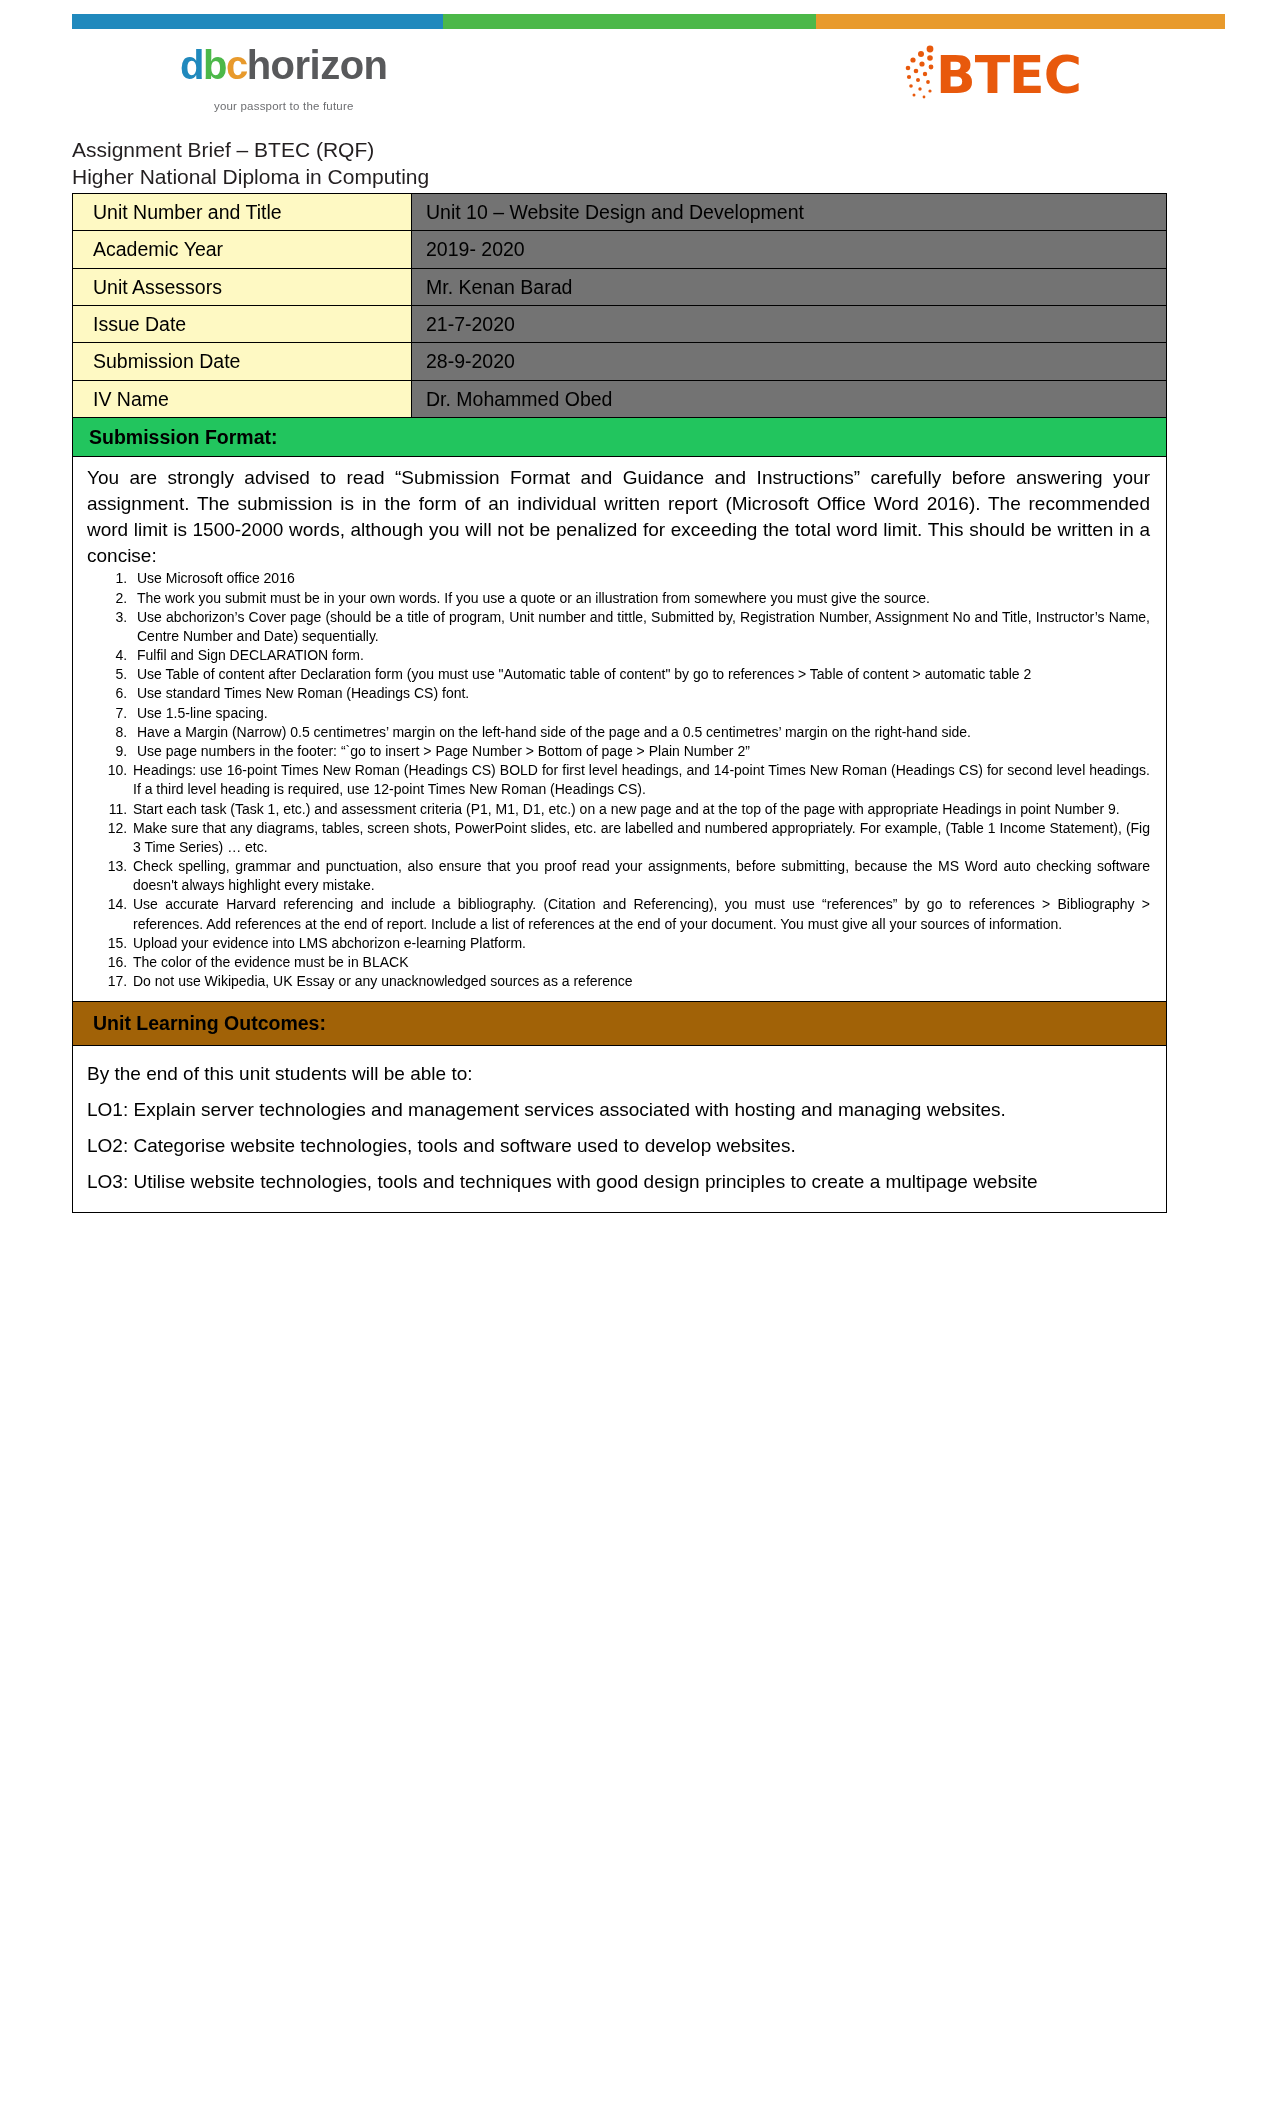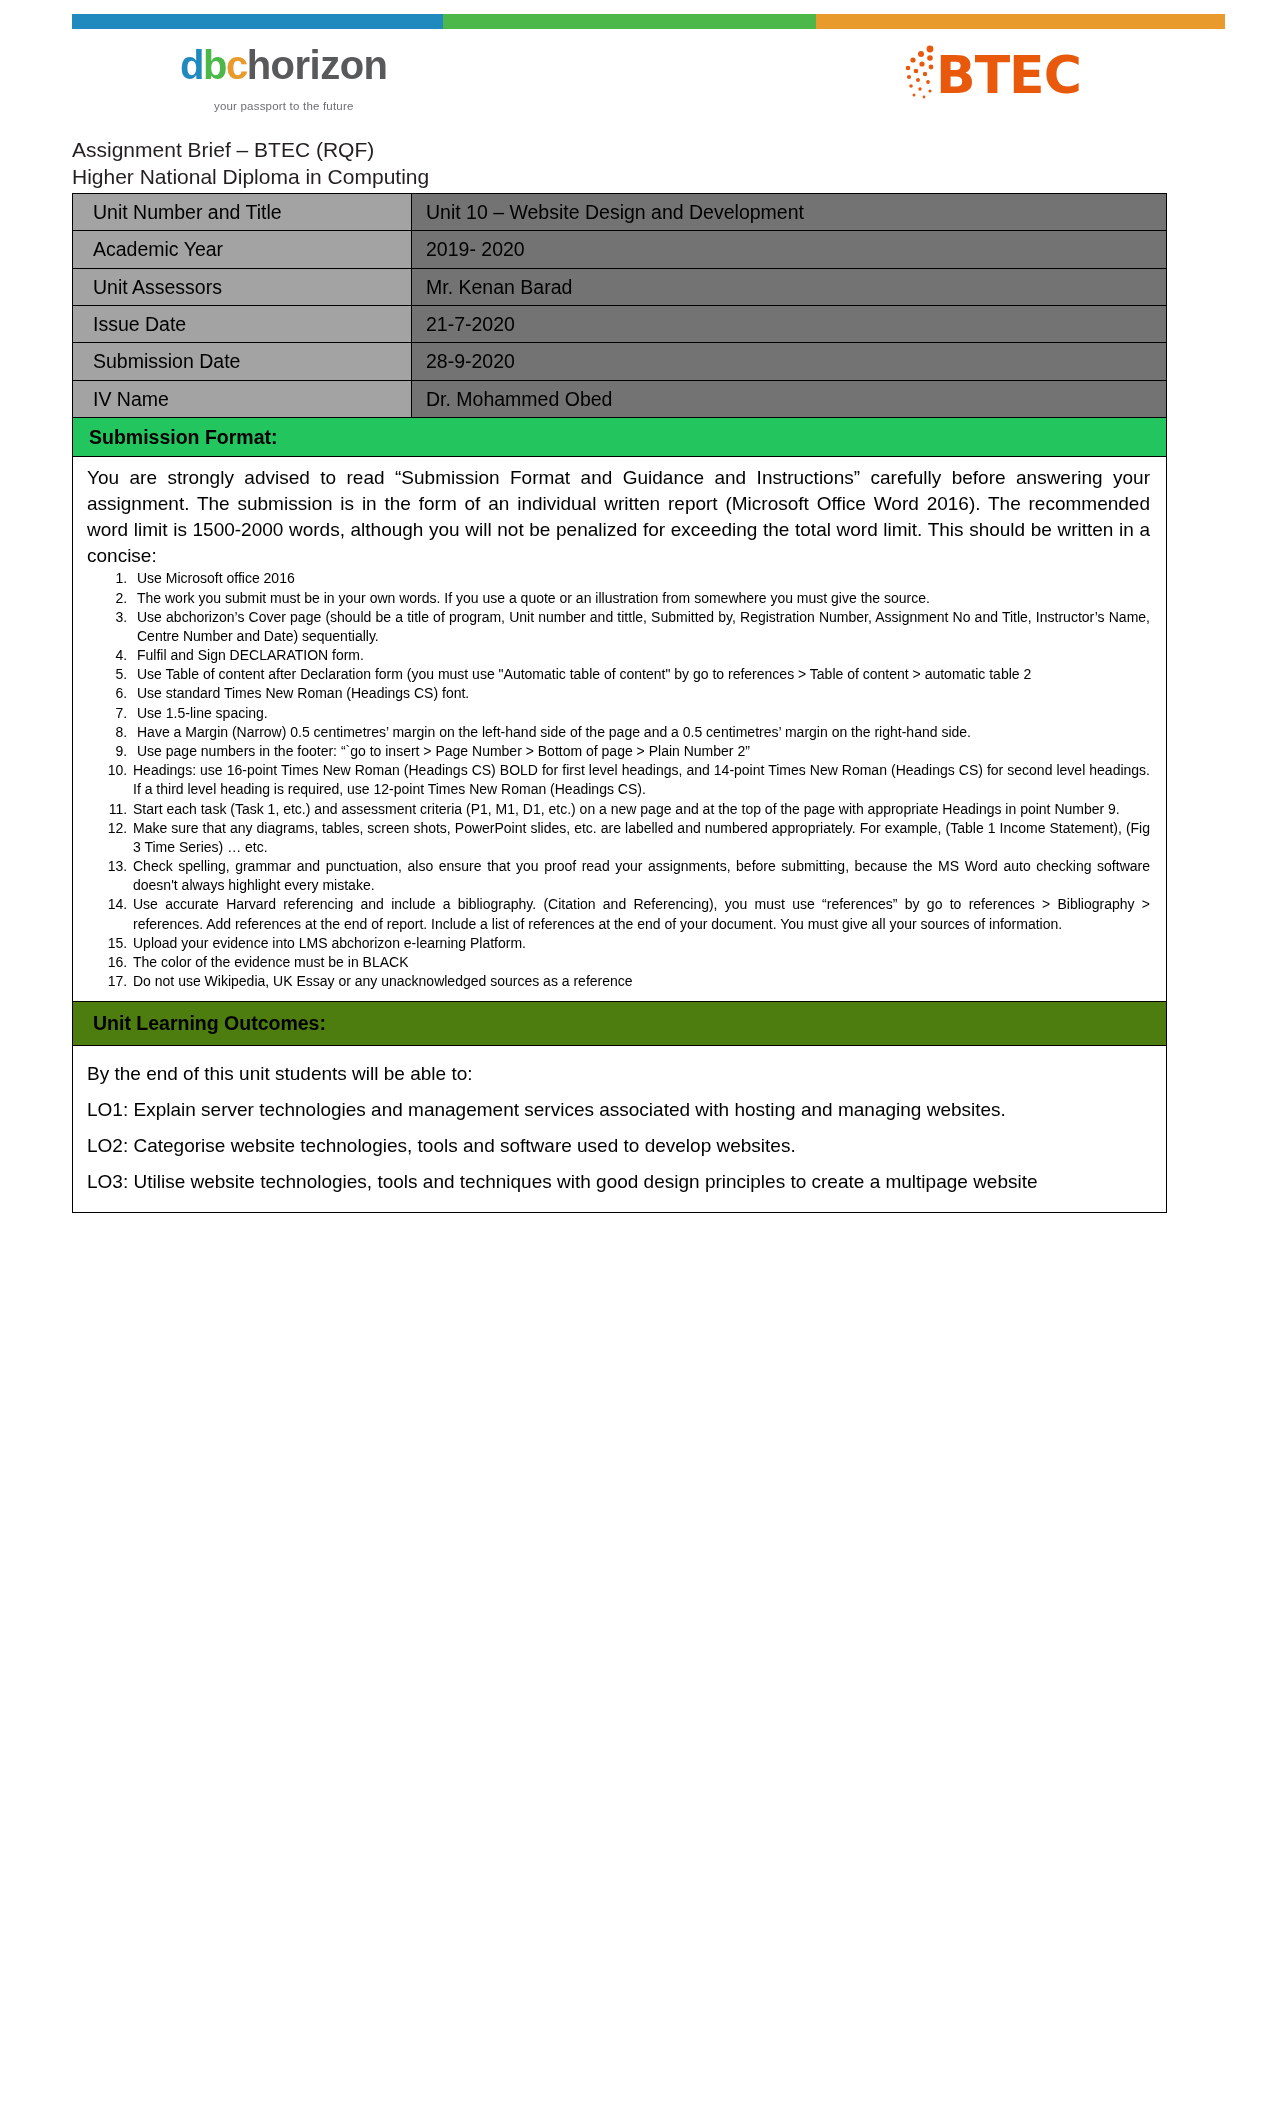--- a/index.html
+++ b/index.html
@@ -100,34 +100,34 @@
   }
   .tbl td {
     border: 1.6px solid #000000;
     padding: 6px 8px;
     vertical-align: middle;
     font-size: 19.5px;
     line-height: 1.25;
   }
   td.lbl {
     width: 310px;
-    background: #a3a3a3;
+    background: #fef9c3;
     padding-left: 20px;
   }
   td.val { padding-left: 14px; background: #737373; }
   tr.tall td { height: 48px; }
 
   .sec-head {
     background: #22c55e;
     font-size: 22px;
     font-weight: bold;
     padding: 7px 8px 7px 16px !important;
   }
   .sec-head-blue {
-    background: #4d7c0f;
+    background: #a16207;
     font-size: 21px;
     font-weight: bold;
     padding: 9px 8px 9px 20px !important;
   }
   .body-cell {
     padding: 8px 16px 10px 14px !important;
     font-size: 19px;
     line-height: 1.37;
   }
   .intro-p {

